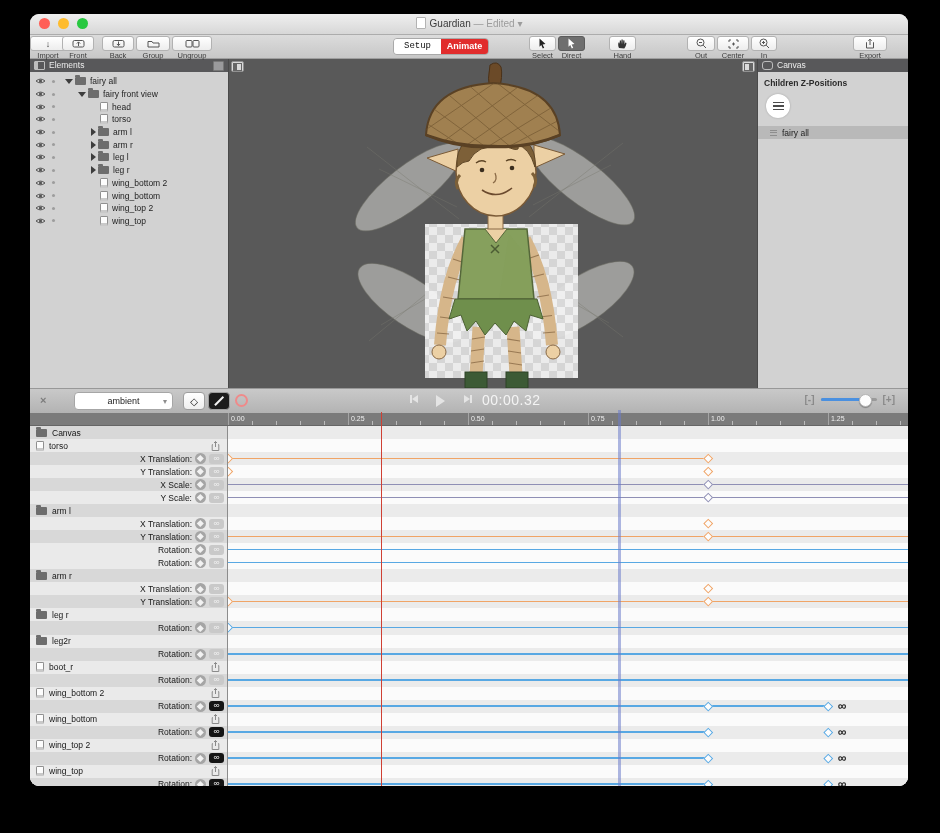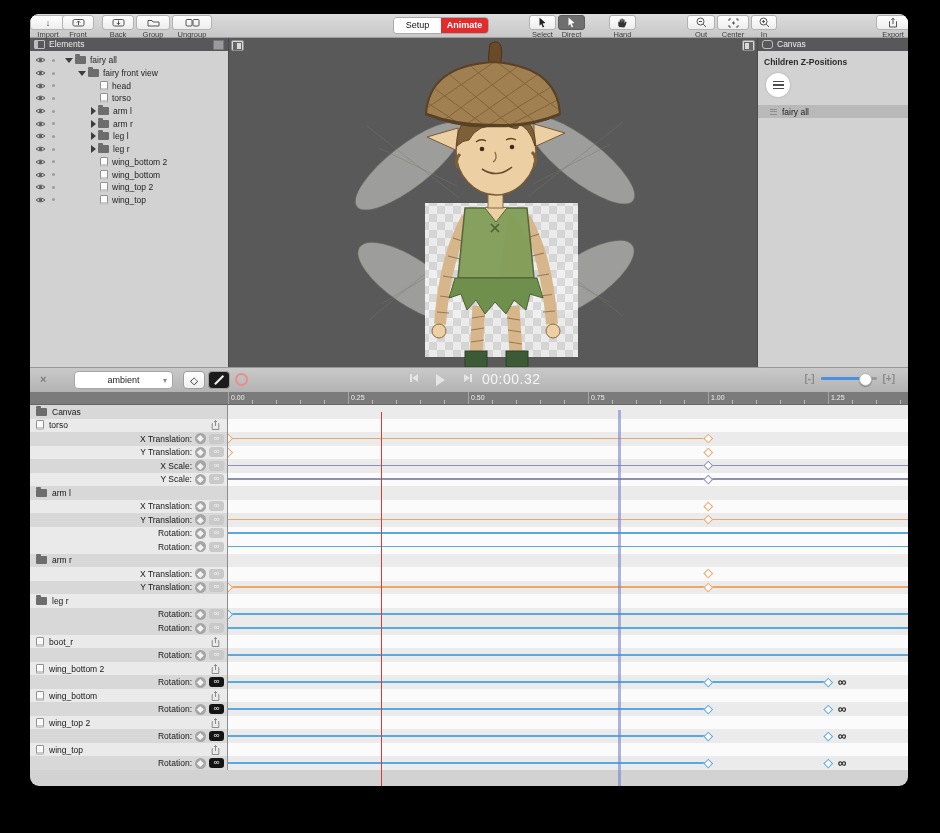--- a/index.html
+++ b/index.html
@@ -16,21 +16,21 @@
   .title .status{color:#9c9c9c;}
   
   .toolbar{height:23px;background:linear-gradient(#dcdcdc,#c7c7c7);border-bottom:1px solid #9e9e9e;position:relative;}
   .tbtn{position:absolute;top:1px;text-align:center;}
   .tbtn .face{height:13px;min-width:24px;margin:0 auto;border-radius:3px;background:linear-gradient(#ffffff,#ededed);
               border:1px solid #b2b2b2;font-size:9px;line-height:12px;color:#333;display:flex;align-items:center;justify-content:center;}
   .tbtn .face.dark{background:#6f6f6f;border-color:#5c5c5c;color:#fff;}
   .tbtn .lbl{font-size:7.5px;color:#3c3c3c;margin-top:1px;line-height:7px;}
   .seg{position:absolute;left:363px;top:3px;display:flex;height:15px;border:1px solid #a9a9a9;border-radius:4px;overflow:hidden;}
   .seg .cell{width:47px;font-size:9px;line-height:15px;text-align:center;}
-  .seg .setup{background:#fff;color:#111;}
+  .seg .setup{background:#fff;color:#111;font-family:Liberation Mono, monospace;}
   .seg .animate{color:#fff;font-weight:bold;}
   .folder-ic{position:relative;display:inline-block;width:11px;height:8px;background:#6d6d6d;border-radius:1px;}
   .folder-ic::before{content:"";position:absolute;left:0;top:-2px;width:5px;height:2px;background:#6d6d6d;border-radius:1px 1px 0 0;}
   .layer-ic{display:inline-block;width:8px;height:10px;background:#fdfdfd;border:1px solid #8f8f8f;border-bottom:3px solid #c9c9c9;border-radius:1.5px;box-sizing:border-box;}
   
   .main{display:flex;height:329px;}
   .panel-header{height:13px;background:#58585a;color:#ececec;font-size:8.5px;line-height:13px;display:flex;align-items:center;gap:4px;padding:0 4px;}
   .ph-ic{display:inline-block;width:9px;height:7px;border:1px solid #bdbdbd;border-radius:1px;background:linear-gradient(90deg,#bdbdbd 3px,transparent 3px);}
   .ph-ic.rounded{background:none;border-radius:3px;}
   .ph-right{margin-left:auto;width:9px;height:8px;background:#9a9a9c;border-radius:1px;border:1px solid #777;}
@@ -101,20 +101,31 @@
   .loopglyph{position:absolute;top:50%;transform:translateY(-50%);font-size:12px;font-weight:bold;color:#1a1a1a;line-height:1;}
   .playhead{position:absolute;z-index:5;}
   .elements .spacer{flex:1;}
 </style>
 </head>
 <body>
 
 <div class="stage">
  <div class="window">
 
+  <div class="titlebar">
+    <div class="lights">
+      <span class="light" style="background:#ff5f57"></span>
+      <span class="light" style="background:#febc2e"></span>
+      <span class="light" style="background:#28c840"></span>
+    </div>
+    <div class="title">
+      <span class="doc"></span><span>Guardian</span>
+      <span class="status"> <span>— Edited</span> ▾</span>
+    </div>
+  </div>
 
   <div class="toolbar">
     <div class="tbtn" style="left:0;width:36px">
       <div class="face">↓</div>
       <div class="lbl">Import</div>
     </div>
     <div class="tbtn" style="left:32px;width:32px">
       <div class="face">
             <svg width="13" height="9">
               <rect x="1" y="1.5" width="11" height="6.5" rx="1.5" fill="none" stroke="#555"></rect>
@@ -199,21 +210,21 @@
     </div>
     <div class="tbtn" style="left:721px;width:26px">
       <div class="face">
             <svg width="11" height="11">
               <circle cx="4.5" cy="4.5" r="3.5" fill="none" stroke="#555"></circle>
               <path d="M7.2 7.2 L10 10 M3 4.5 h3 M4.5 3 v3" stroke="#555" fill="none"></path>
             </svg>
           </div>
       <div class="lbl">In</div>
     </div>
-    <div class="tbtn" style="left:846px;width:34px">
+    <div class="tbtn" style="left:823px;width:34px">
       <div class="face">
             <svg width="10" height="11">
               <path d="M2 4.5 H1.5 V10 H8.5 V4.5 H8" fill="none" stroke="#555"></path>
               <path d="M5 7 V1.2 M3.4 2.8 L5 1.2 L6.6 2.8" fill="none" stroke="#555"></path>
             </svg>
           </div>
       <div class="lbl">Export</div>
     </div>
   </div>
 
@@ -662,20 +673,27 @@
           <div class="rleft prop">
             <span>Rotation:</span>
             <span class="kfbtn"></span>
             <span class="infb">∞</span>
           </div>
           <div class="rtrack">
             <div class="tline" style="width: 680px; background: rgb(88, 168, 227);"></div>
             <div class="kf" style="left: -3.5px; top: calc(50% - 3.5px); border: 1.2px solid rgb(88, 168, 227);"></div>
           </div>
         </div>
+        <div class="row even hdr">
+          <div class="rleft">
+            <span class="folder-ic"></span>
+            <span>leg2r</span>
+          </div>
+          <div class="rtrack"></div>
+        </div>
         <div class="row odd">
           <div class="rleft prop">
             <span>Rotation:</span>
             <span class="kfbtn"></span>
             <span class="infb">∞</span>
           </div>
           <div class="rtrack">
             <div class="tline" style="width: 680px; background: rgb(88, 168, 227);"></div>
           </div>
         </div>

